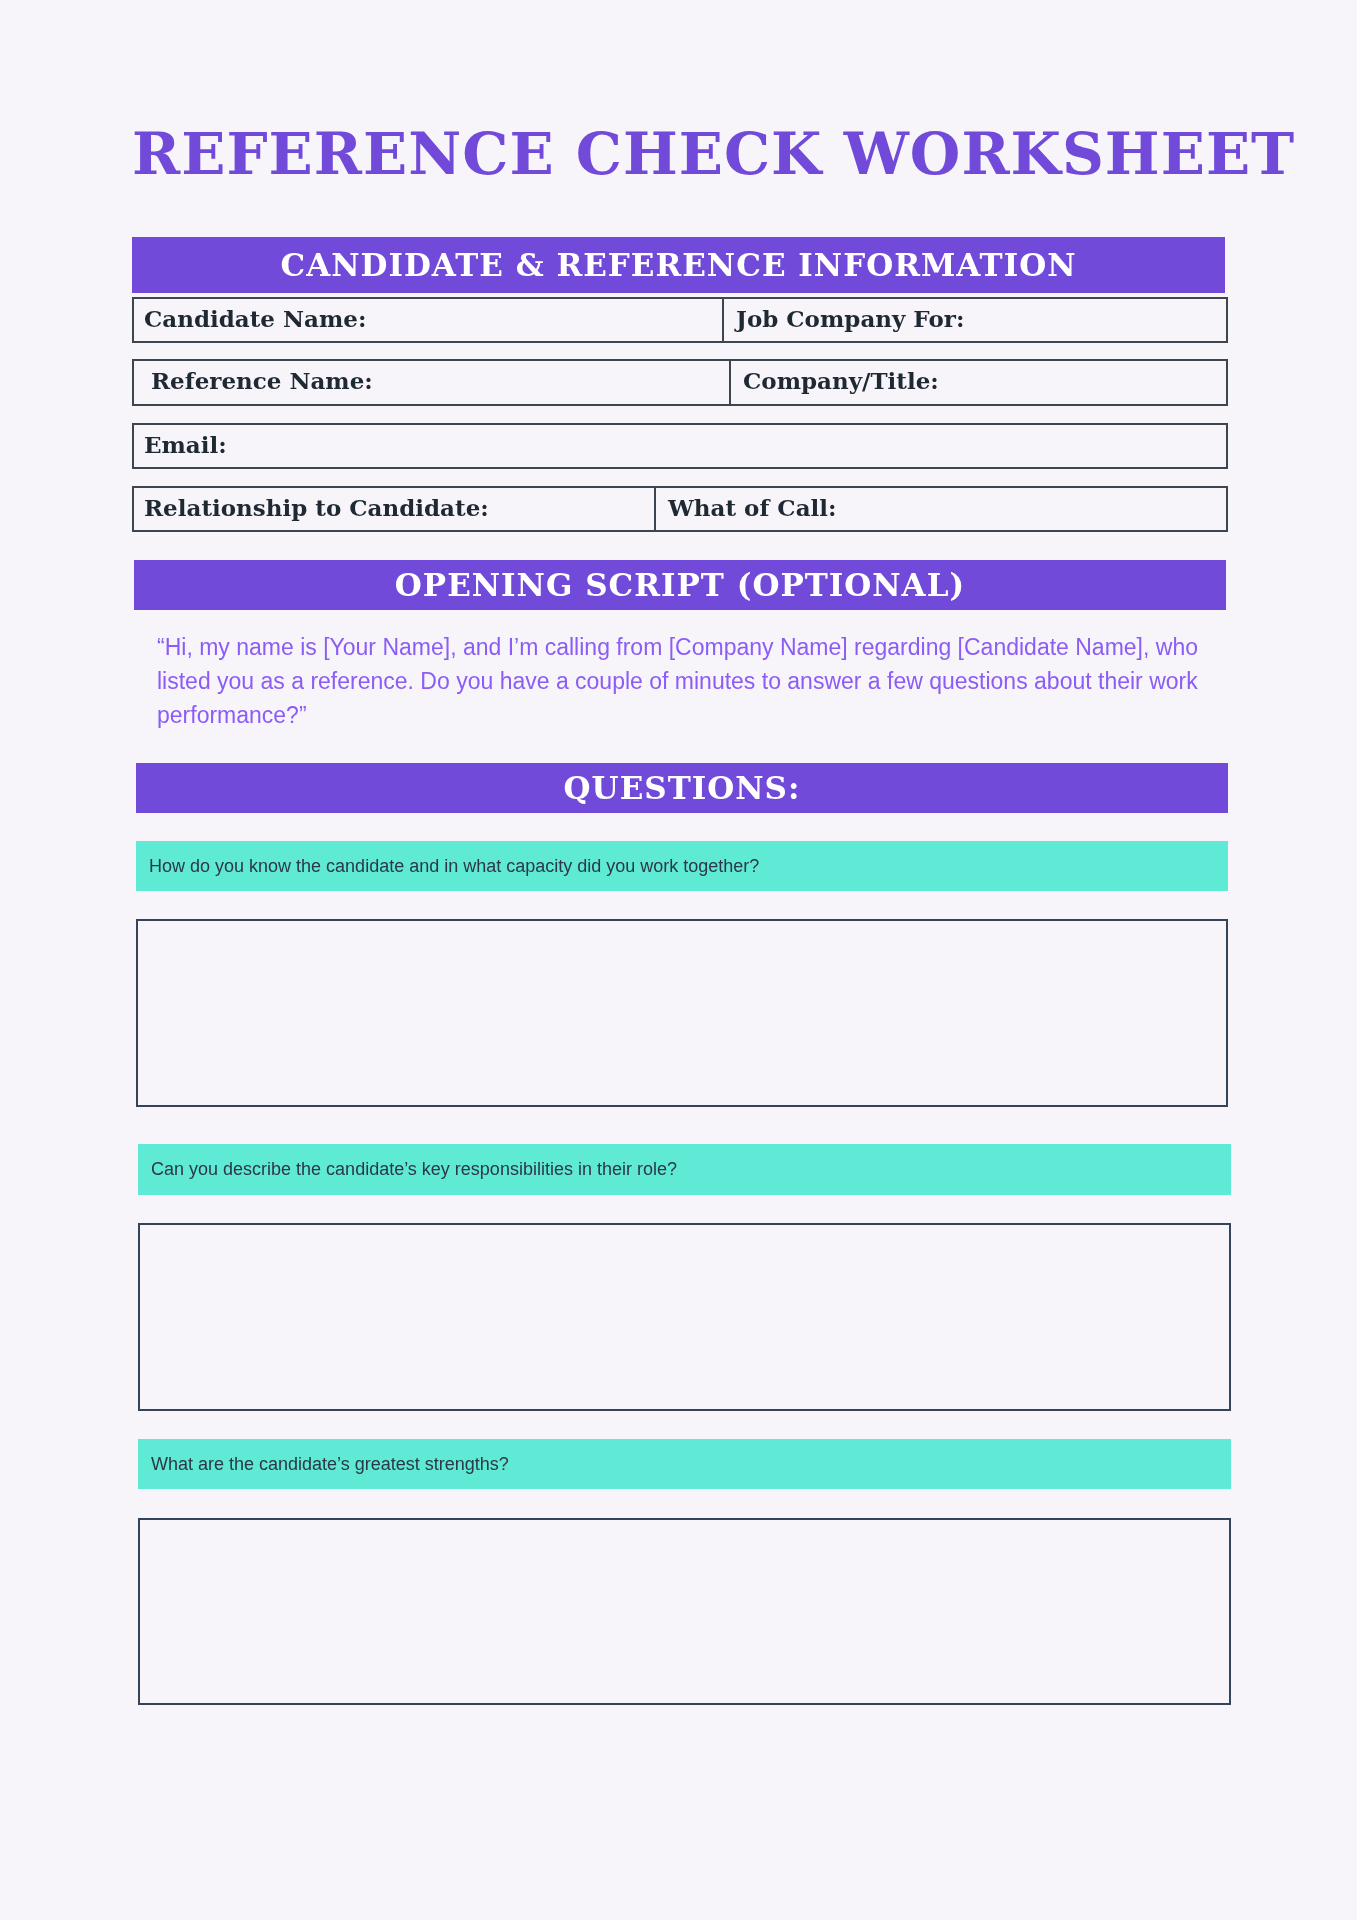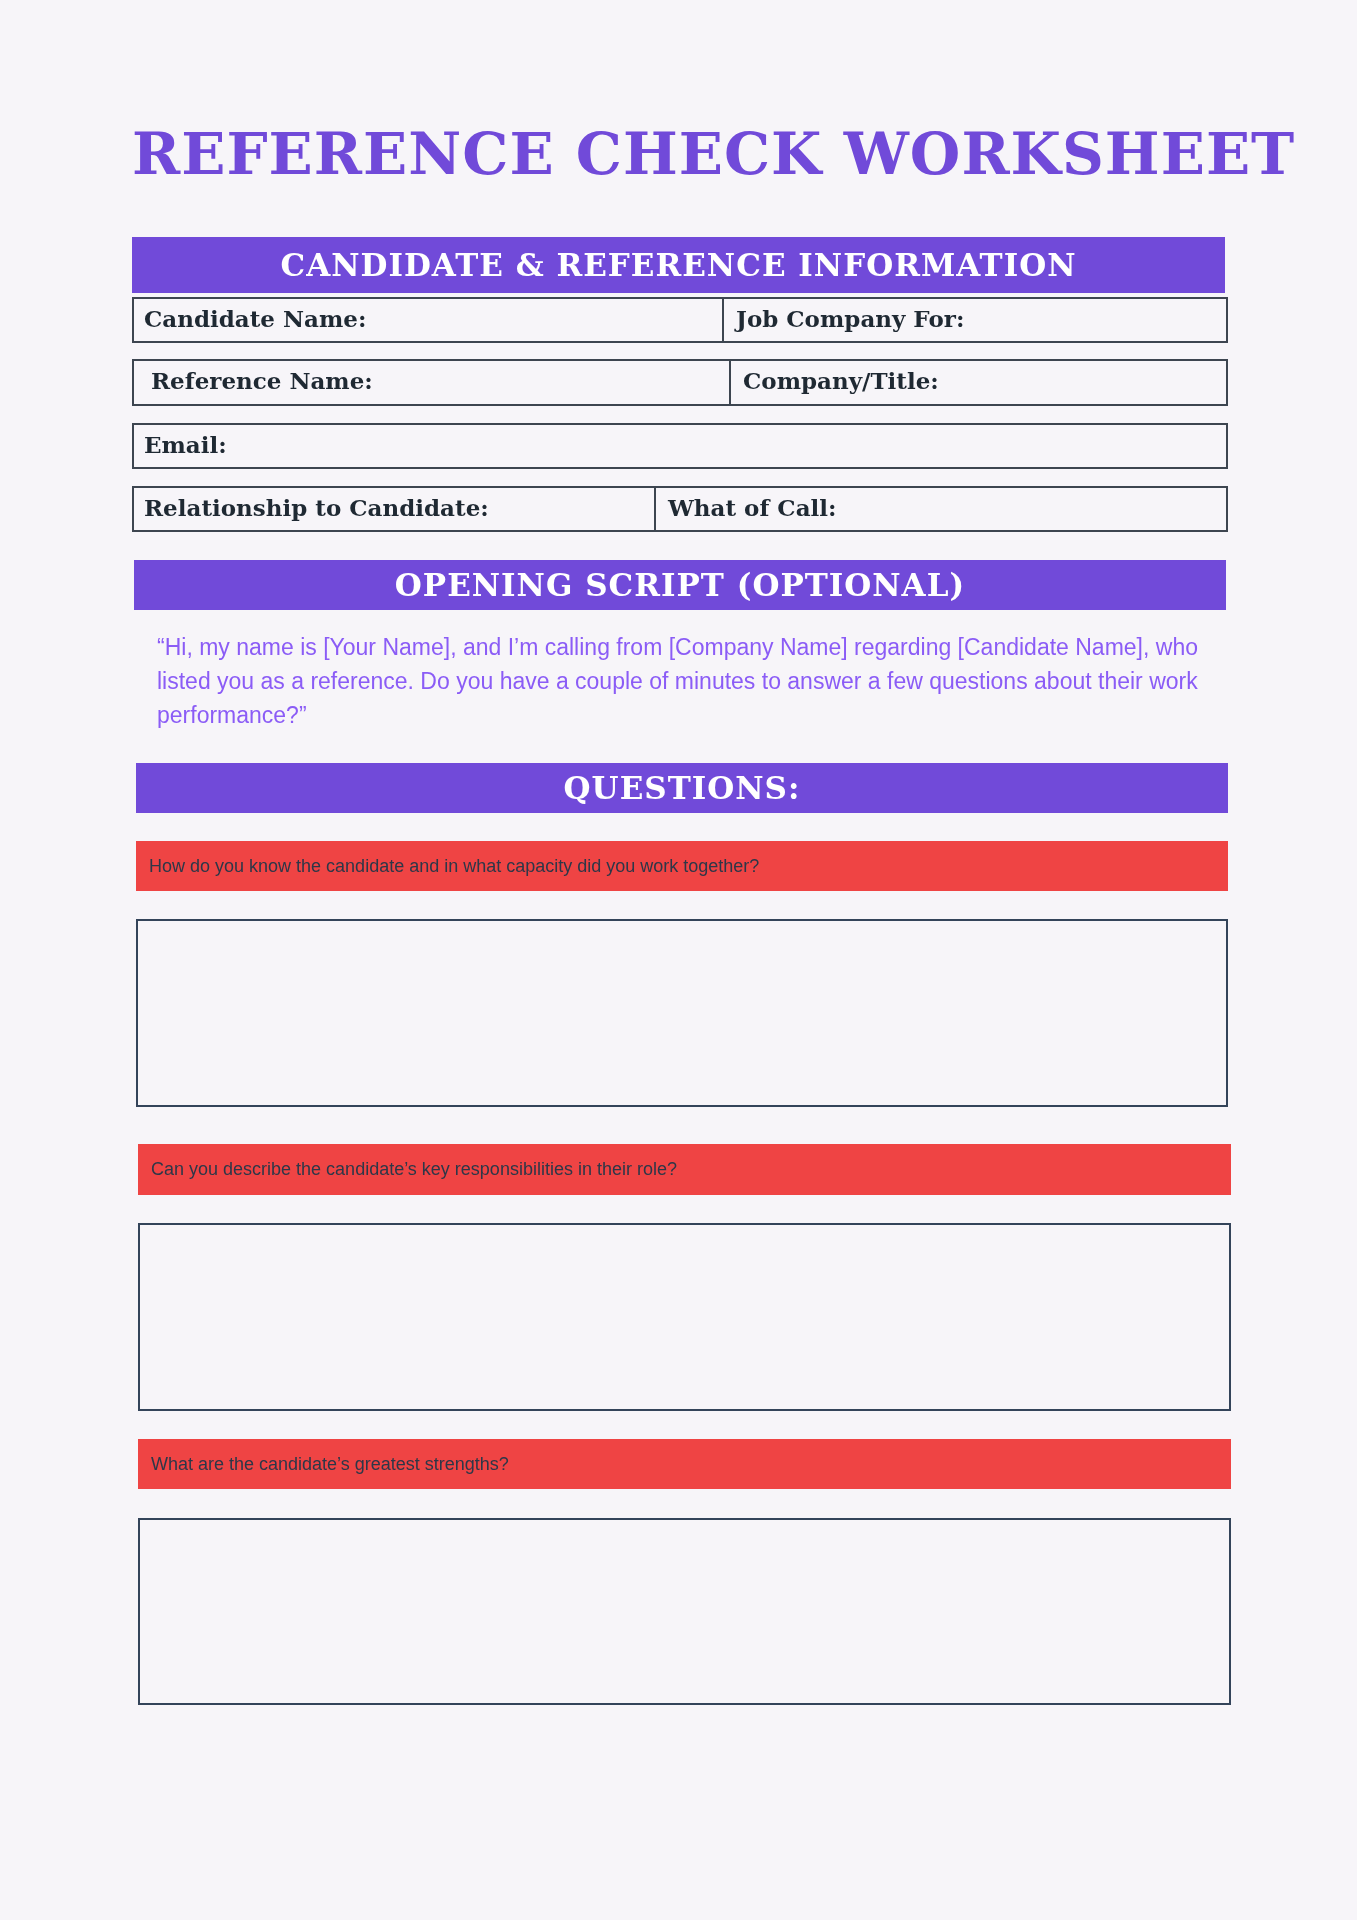--- a/index.html
+++ b/index.html
@@ -67,21 +67,21 @@
     left: 145px;
     top: 630px;
     width: 1090px;
     font-family: "Liberation Sans", sans-serif;
     font-size: 23px;
     line-height: 34px;
     color: #8b5cf6;
     margin-left: 12px;
   }
   .question {
-    background: #ef4444;
+    background: #5eead4;
     display: flex;
     align-items: center;
     padding-left: 13px;
     font-family: "Liberation Sans", sans-serif;
     font-size: 18px;
     color: #2d3748;
   }
   .answer {
     border: 2px solid #34445a;
     background: transparent;

